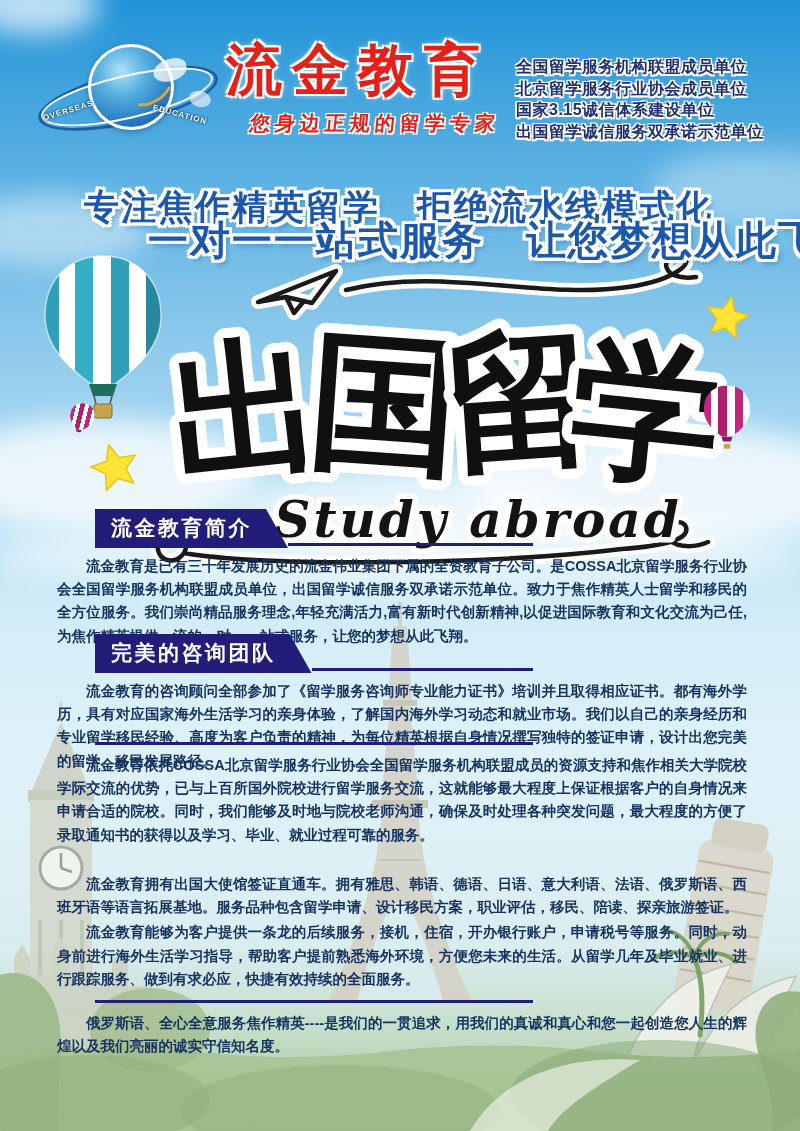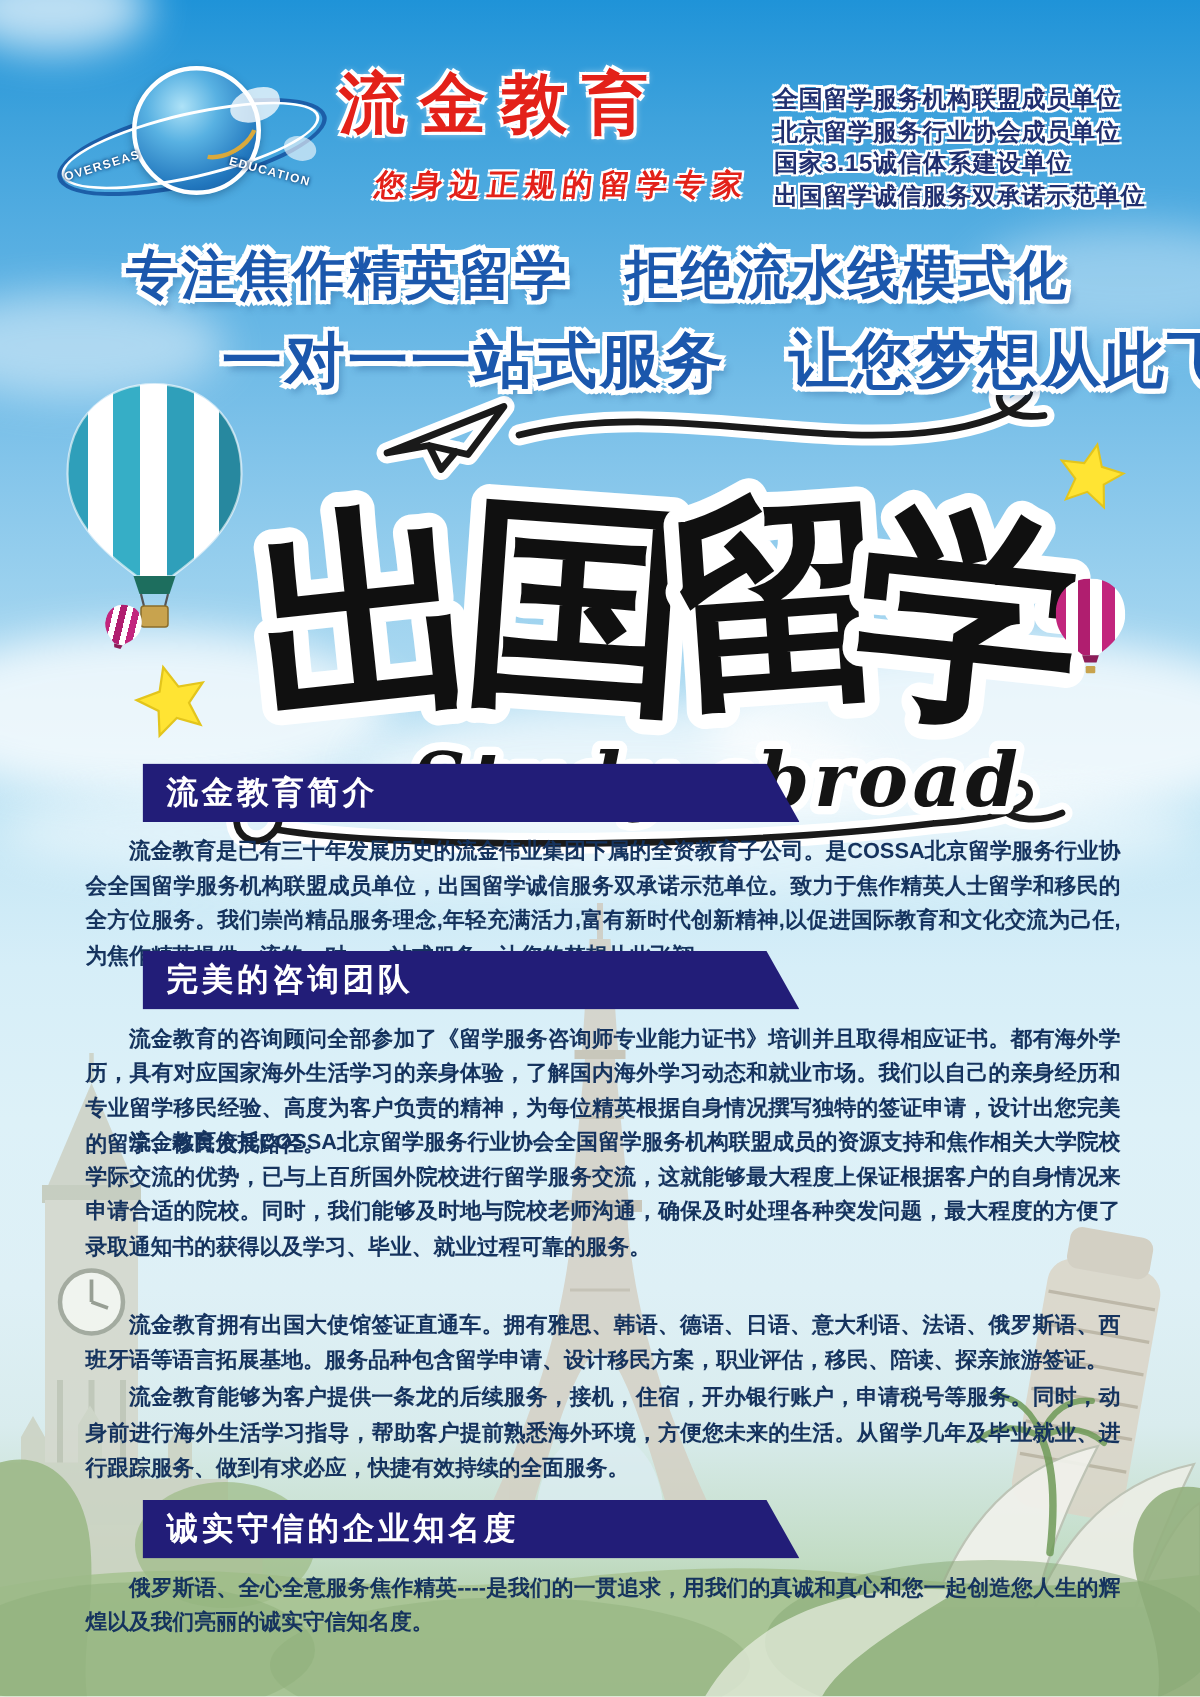--- a/index.html
+++ b/index.html
@@ -23,38 +23,38 @@
   .swoosh{position:absolute;left:88px;top:26px;width:44px;height:28px;border:3px solid transparent;
     border-bottom:3px solid #d9a93c;border-radius:50%;transform:rotate(-30deg);}
   .ring{position:absolute;left:0;top:28px;width:178px;height:46px;border-radius:50%;transform:rotate(-13deg);}
   .ring.outer{border:3px solid #1c5ea8;}
   .ring.inner{left:3px;top:31px;width:172px;height:40px;border:2px solid #fff;}
   .ringtext{position:absolute;color:#fff;font-size:8px;font-weight:bold;letter-spacing:1px;
     text-shadow:0 0 2px #0d3d74,0 0 3px #0d3d74;}
   .rt-left{left:6px;top:62px;transform:rotate(-17deg);}
   .rt-right{left:116px;top:66px;transform:rotate(15deg);}
   
-  .brand{left:226px;top:40px;width:290px;font-size:44px;line-height:60px;font-weight:bold;
+  .brand{left:226px;top:40px;width:290px;font-size:56px;line-height:60px;font-weight:bold;
     font-family:"Liberation Serif","DejaVu Serif",serif;color:#e32119;letter-spacing:10px;white-space:nowrap;
     text-shadow:-2px -2px 0 #fff,2px -2px 0 #fff,-2px 2px 0 #fff,2px 2px 0 #fff,0 0 6px #fff;}
   .slogan{left:250px;top:110px;font-size:20px;font-weight:bold;color:#e32119;letter-spacing:5px;
     white-space:nowrap;transform:skewX(-6deg);
     text-shadow:-1.5px -1.5px 0 #fff,1.5px -1.5px 0 #fff,-1.5px 1.5px 0 #fff,1.5px 1.5px 0 #fff;}
   
   .creds{left:516px;top:56px;width:262px;}
   .creds div{font-size:16px;line-height:21.5px;font-weight:bold;color:#203070;letter-spacing:.5px;white-space:nowrap;
     text-shadow:-1.5px -1.5px 0 #fff,1.5px -1.5px 0 #fff,-1.5px 1.5px 0 #fff,1.5px 1.5px 0 #fff,0 1.5px 0 #fff,0 -1.5px 0 #fff;}
   
   .hl{font-weight:bold;color:#1b57ac;white-space:nowrap;
     text-shadow:-3px -3px 0 #fff,3px -3px 0 #fff,-3px 3px 0 #fff,3px 3px 0 #fff,0 -3px 0 #fff,0 3px 0 #fff,-3px 0 0 #fff,3px 0 0 #fff,4px 5px 5px rgba(15,60,120,.35);}
-  .hl1{left:84px;top:160px;font-size:35px;letter-spacing:2px;}
+  .hl1{left:84px;top:184px;font-size:35px;letter-spacing:2px;}
   .hl2{left:148px;top:213px;font-size:40px;letter-spacing:2px;}
   
   .sec{position:absolute;left:57px;width:690px;}
-  .ribbon-row{display:flex;margin-left:38px;width:438px;flex-direction:column;}
+  .ribbon-row{display:flex;margin-left:38px;width:438px;}
   .ribbon{flex:none;background:#221d78;color:#fff;font-size:21px;font-weight:bold;letter-spacing:2.5px;
     padding:5px 36px 6px 16px;white-space:nowrap;
     clip-path:polygon(0 0,calc(100% - 22px) 0,100% 100%,0 100%);}
   .ribbon-line{flex:1;height:3px;background:#221d78;align-self:flex-end;margin-bottom:2px;}
   .sec p{margin:7px 0 0;font-size:14.5px;line-height:1.6;font-weight:600;color:#15335e;
     text-align:justify;text-indent:2em;}
   .svgart{left:0;top:0;width:800px;height:1131px;}
 </style>
 </head>
 <body>
@@ -273,19 +273,18 @@
     <p>流金教育依托COSSA北京留学服务行业协会全国留学服务机构联盟成员的资源支持和焦作相关大学院校学际交流的优势，已与上百所国外院校进行留学服务交流，这就能够最大程度上保证根据客户的自身情况来申请合适的院校。同时，我们能够及时地与院校老师沟通，确保及时处理各种突发问题，最大程度的方便了录取通知书的获得以及学习、毕业、就业过程可靠的服务。</p>
   </section>
 
   <section class="sec" style="top:866px">
     <p>流金教育拥有出国大使馆签证直通车。拥有雅思、韩语、德语、日语、意大利语、法语、俄罗斯语、西班牙语等语言拓展基地。服务品种包含留学申请、设计移民方案，职业评估，移民、陪读、探亲旅游签证。</p>
     <p style="margin-top:2px">流金教育能够为客户提供一条龙的后续服务，接机，住宿，开办银行账户，申请税号等服务。同时，动身前进行海外生活学习指导，帮助客户提前熟悉海外环境，方便您未来的生活。从留学几年及毕业就业、进行跟踪服务、做到有求必应，快捷有效持续的全面服务。</p>
   </section>
 
   <section class="sec" style="top:1000px">
     <div class="ribbon-row">
-      <div class="ribbon">诚实守信的企业知名度</div>
       <div class="ribbon-line"></div>
     </div>
     <p>俄罗斯语、全心全意服务焦作精英----是我们的一贯追求，用我们的真诚和真心和您一起创造您人生的辉煌以及我们亮丽的诚实守信知名度。</p>
   </section>
 
 </div>
 
 </body></html>

